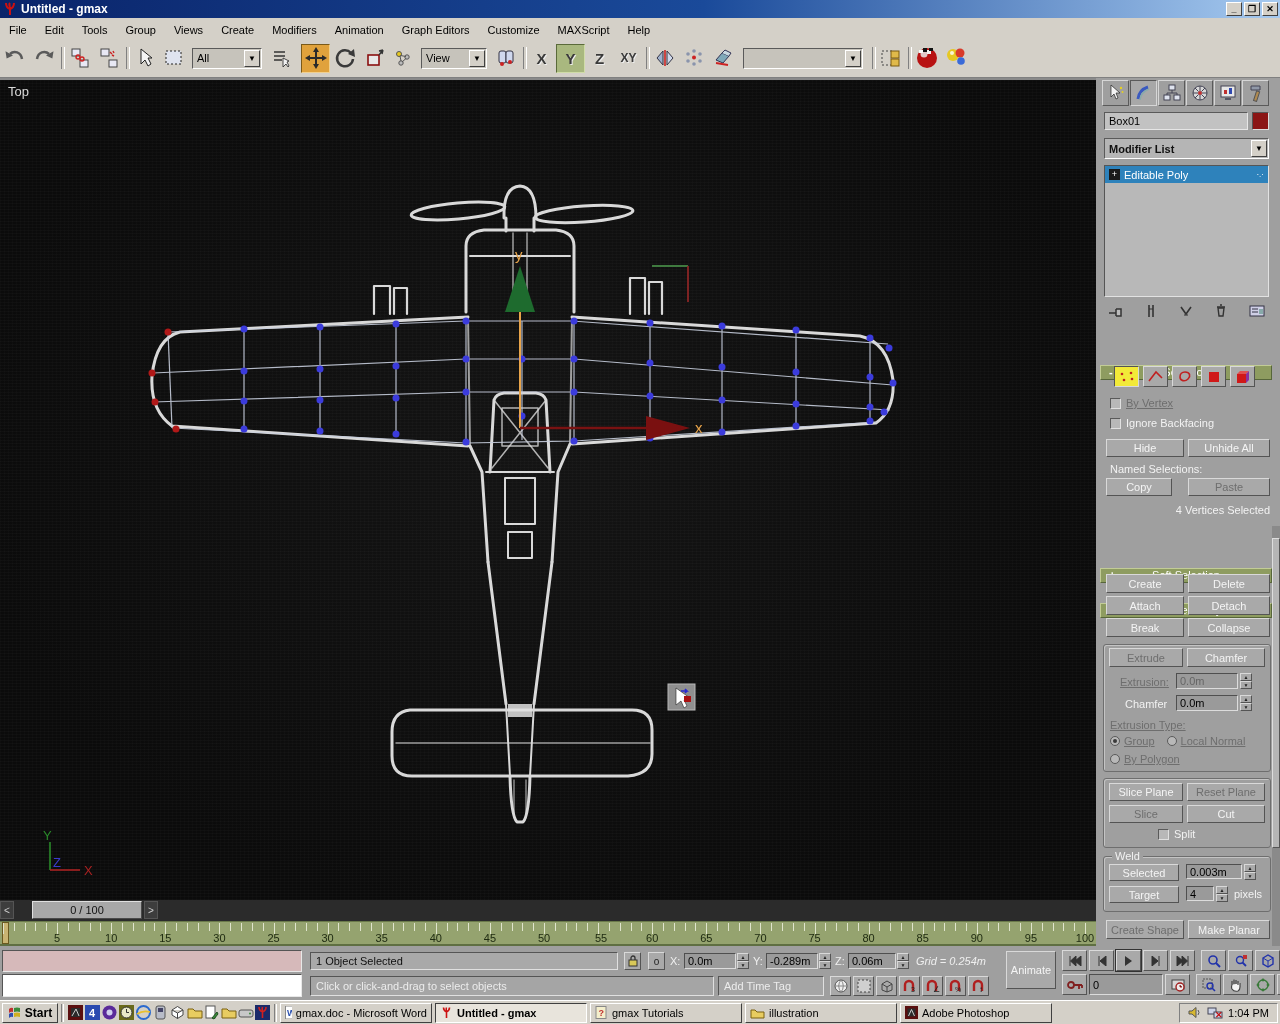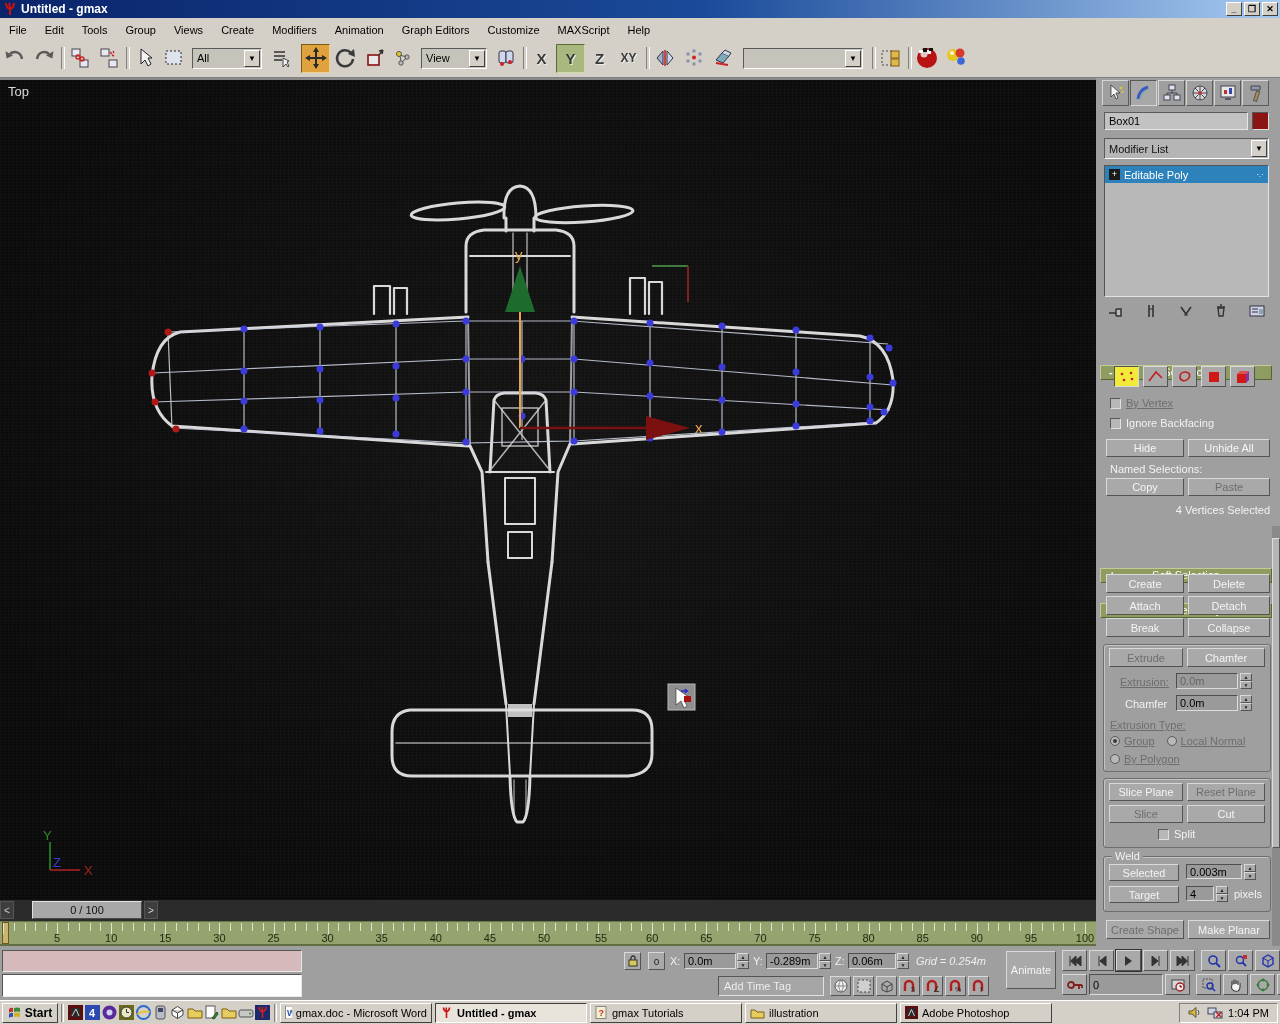--- a/index.html
+++ b/index.html
@@ -619,21 +619,21 @@
           <rect x="8" y="7" width="3.2" height="10" fill="#b08a50" stroke="#555" transform="rotate(18 9 12)"></rect>
           <path d="M4 2 L13 2 L13 6 L4 6 Z" fill="#9098a8" stroke="#445"></path>
         </svg>
       </div>
   </div>
 
   <div class="pfield abs" style="left:8px; top:34px; width:144px; height:18px;">Box01</div>
   <div class="abs" style="left:156px; top:34px; width:17px; height:18px; background:#8b1515; border:1px solid; border-color:#555 #ddd #ddd #555;"></div>
 
   <div class="abs combo" style="left:8px; top:60px; width:165px; background:#b5b5b5;">
-    <span style="color:#111;">Modifier List</span>
+    <span style="color:#111;font-weight:bold;">Modifier List</span>
     <span class="arrowbox">▼</span>
   </div>
 
   <div class="abs" style="left:8px; top:87px; width:165px; height:132px; background:#b8b8b8; border:1px solid; border-color:#555 #e2e2e2 #e2e2e2 #555;">
     <div style="height:17px; background:#2e82bb; display:flex; align-items:center; color:#fff;">
       <span style="width:11px; height:11px; background:#1a1a1a; color:#fff; font-size:9px; line-height:10px; text-align:center; margin:0 4px;">+</span>
       <span>Editable Poly</span>
       <span style="margin-left:auto; margin-right:4px; font-size:8px;">·.·</span>
     </div>
   </div>
@@ -701,21 +701,21 @@
     <span class="cb"></span>
     <span class="plabel dis">By Vertex</span>
   </div>
   <div class="abs" style="left:14px; top:339px; display:flex; align-items:center; gap:5px;">
     <span class="cb"></span>
     <span class="plabel">Ignore Backfacing</span>
   </div>
   <div class="abs pbtn" style="left:10px; top:361px; width:78px; height:18px;">Hide</div>
   <div class="abs pbtn" style="left:92px; top:361px; width:82px; height:18px;">Unhide All</div>
   <div class="abs plabel" style="left:14px; top:385px;">Named Selections:</div>
-  <div class="abs pbtn" style="left:10px; top:400px; width:78px; height:18px;">Copy</div>
+  <div class="abs pbtn" style="left:10px; top:400px; width:66px; height:18px;">Copy</div>
   <div class="abs pbtn dis" style="left:92px; top:400px; width:82px; height:18px;">Paste</div>
   <div class="abs plabel" style="left:0; top:426px; width:174px; text-align:right;">4 Vertices Selected</div>
 
   <div class="abs rollout" style="left:4px; top:454px; width:172px;">
     <span class="pm">+</span>
     <span>Soft Selection</span>
   </div>
   <div class="abs rollout" style="left:4px; top:474px; width:172px;">
     <span class="pm">-</span>
     <span>Edit Geometry</span>
@@ -785,20 +785,21 @@
 
   <div class="pscroll">
       <div class="thumb"></div>
     </div>
 </div>
 
 <div class="abs statusbar">
   <div class="abs listener-pink"></div>
   <div class="abs listener-white"></div>
 
+  <div class="abs sunkbox" style="left:310px; top:6px; width:308px; height:18px;">1 Object Selected</div>
   <div class="abs navbtn" style="left:624px; top:6px; width:17px; height:18px;">
       <svg width="10" height="12" viewBox="0 0 10 12">
         <rect x="1" y="5" width="8" height="6" fill="#d8c858" stroke="#333"></rect>
         <path d="M3 5 V3 a2 2 0 0 1 4 0 V5" fill="none" stroke="#333" stroke-width="1.3"></path>
       </svg>
     </div>
   <div class="abs navbtn" style="left:648px; top:6px; width:17px; height:18px;">o</div>
 
   <span class="abs" style="left:670px; top:9px;">X:</span>
   <div class="abs spin" style="left:684px; top:7px; width:52px; height:16px;">0.0m</div>
@@ -813,20 +814,21 @@
       <span>▼</span>
     </div>
   <span class="abs" style="left:835px; top:9px;">Z:</span>
   <div class="abs spin" style="left:848px; top:7px; width:48px; height:16px;">0.06m</div>
   <div class="abs ud" style="left:897px; top:7px;">
       <span>▲</span>
       <span>▼</span>
     </div>
   <span class="abs" style="left:916px; top:9px;font-style:italic;">Grid = 0.254m</span>
 
+  <div class="abs promptbox" style="left:310px; top:30px; width:404px; height:20px;">Click or click-and-drag to select objects</div>
   <div class="abs promptbox" style="left:718px; top:30px; width:106px; height:20px;">Add Time Tag</div>
 
   <div class="abs" style="left:830px; top:30px; display:flex; gap:2px;">
     <div class="snapbtn">
         <svg width="14" height="14" viewBox="0 0 14 14">
           <circle cx="7" cy="7" r="6" fill="#eee" stroke="#555"></circle>
           <path d="M1 7 h12 M7 1 a9 9 0 0 1 0 12 M7 1 a9 9 0 0 0 0 12" stroke="#888" fill="none"></path>
         </svg>
       </div>
     <div class="snapbtn">

